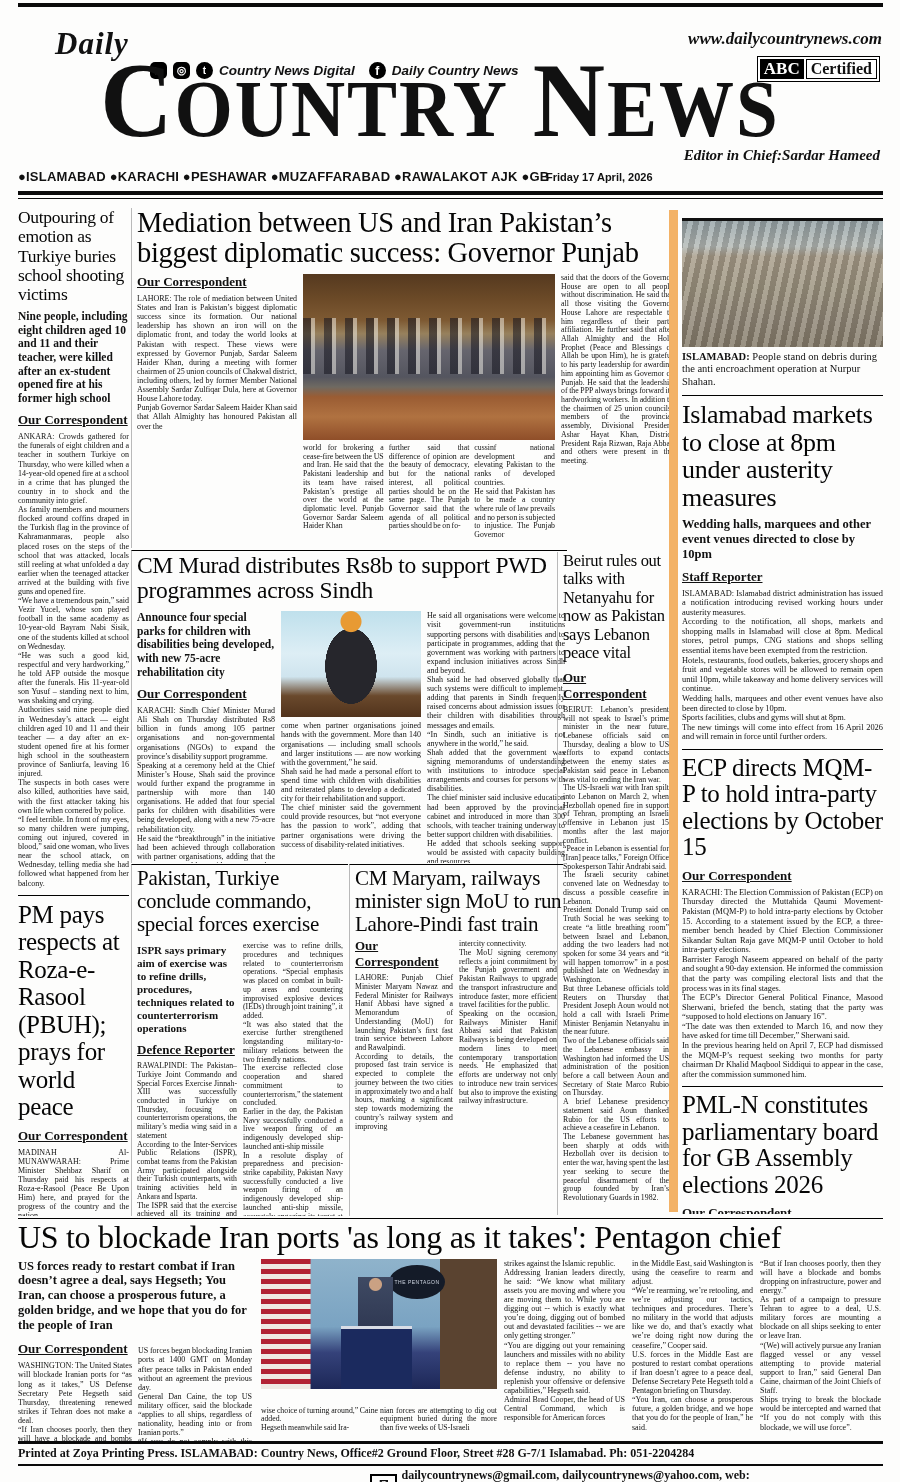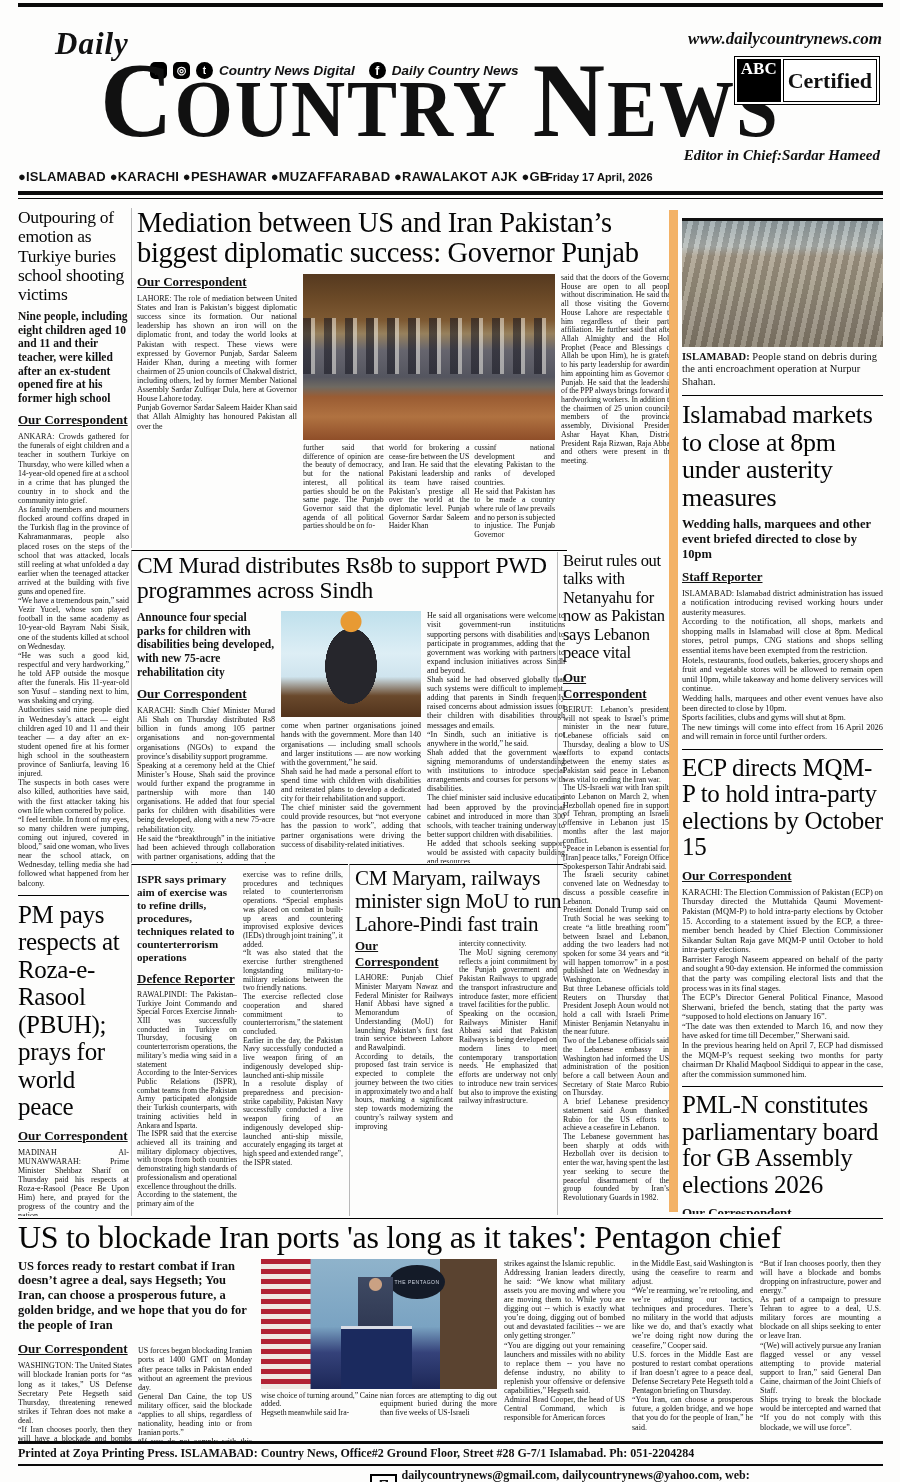--- a/index.html
+++ b/index.html
@@ -20,21 +20,21 @@
   .sicon.ig::before{content:"◎";font-size:11px;}
   .sicon.tw::before{content:"t";}
   .sicon.fb::before{content:"f";font-size:12px;}
   .slabel{font-family:"Liberation Sans",sans-serif;font-weight:700;font-style:italic;font-size:13.5px;margin-right:8px;white-space:nowrap;}
   .masthead-title{text-align:center;white-space:nowrap;font-weight:700;letter-spacing:2px;transform:scaleY(1.06);transform-origin:top;}
   .masthead-title .cap{font-size:100px;line-height:.92;}
   .masthead-title .rest{font-size:75px;line-height:.92;}
   .masthead-title .gap{display:inline-block;width:24px;}
   .abc-badge{display:flex;gap:2px;border:1px solid #000;padding:2px;background:#fff;}
   .abc-badge .abc{background:#000;color:#fff;font-weight:700;font-size:17px;padding:0 4px;line-height:1.15;}
-  .abc-badge .cert{border:1px solid #000;font-weight:700;font-size:22px;padding:8px 4px;line-height:1.15;}
+  .abc-badge .cert{border:1px solid #000;font-weight:700;font-size:16px;padding:0 4px;line-height:1.15;}
   .editor{font-size:15px;font-weight:700;font-style:italic;}
   .cities{font-family:"Liberation Sans",sans-serif;font-weight:700;font-size:13px;letter-spacing:.2px;}
   .hdate{font-family:"Liberation Sans",sans-serif;font-weight:700;font-size:11px;}
 
   
   .hl{font-weight:400;color:#060606;letter-spacing:-.3px;}
   .hl-xl{font-size:28.5px;line-height:1.07;}
   .hl-lg{font-size:23.5px;line-height:1.07;}
   .hl-md{font-size:21px;line-height:1.1;}
   .hl-r{font-size:25px;line-height:1.06;}
@@ -169,22 +169,22 @@
     <div class="hl hl-xl">Mediation between US and Iran Pakistan’s biggest diplomatic success: Governor Punjab</div>
     <div class="cols" style="gap:6px;margin-top:5px;">
       <div style="width:160px;flex:0 0 auto;">
         <div class="byline" style="margin-top:0;">Our Correspondent</div>
         <div class="body">LAHORE: The role of mediation between United States and Iran is Pakistan’s biggest diplomatic success since its formation. Our national leadership has shown an iron will on the diplomatic front, and today the world looks at Pakistan with respect. These views were expressed by Governor Punjab, Sardar Saleem Haider Khan, during a meeting with former chairmen of 25 union councils of Chakwal district, including others, led by former Member National Assembly Sardar Zulfiqar Dula, here at Governor House Lahore today.
 Punjab Governor Sardar Saleem Haider Khan said that Allah Almighty has honoured Pakistan all over the</div>
       </div>
       <div style="width:252px;flex:0 0 auto;">
         <div class="photo photo-meeting"></div>
         <div class="cols" style="gap:5px;margin-top:4px;">
+          <div class="body b78" style="flex:1;">world for brokering a cease-fire between the US and Iran. He said that the Pakistani leadership and its team have raised Pakistan’s prestige all over the world at the diplomatic level. Punjab Governor Sardar Saleem Haider Khan</div>
           <div class="body b78" style="flex:1;">further said that difference of opinion are the beauty of democracy, but for the national interest, all political parties should be on the same page. The Punjab Governor said that the agenda of all political parties should be on fo-</div>
-          <div class="body b78" style="flex:1;">world for brokering a cease-fire between the US and Iran. He said that the Pakistani leadership and its team have raised Pakistan’s prestige all over the world at the diplomatic level. Punjab Governor Sardar Saleem Haider Khan</div>
           <div class="body b78" style="flex:1;">cussinf national development and elevating Pakistan to the ranks of developed countries.
 He said that Pakistan has to be made a country where rule of law prevails and no person is subjected to injustice. The Punjab Governor</div>
         </div>
       </div>
       <div class="body b78" style="width:112px;flex:0 0 auto;">said that the doors of the Governor House are open to all people without discrimination. He said that all those visiting the Governor House Lahore are respectable to him regardless of their party affiliation. He further said that after Allah Almighty and the Holy Prophet (Peace and Blessings of Allah be upon Him), he is grateful to his party leadership for awarding him appointing him as Governor of Punjab. He said that the leadership of the PPP always brings forward its hardworking workers. In addition to the chairmen of 25 union councils, members of the provincial assembly, Divisional President Ashar Hayat Khan, District President Raja Rizwan, Raja Abbas and others were present in the meeting.</div>
     </div>
   </div>
 
   <div class="abs clip vline-l divider-t" style="left:131px;top:550px;width:430px;height:312px;">
     <div class="hl hl-lg" style="margin-top:2px;">CM Murad distributes Rs8b to support PWD programmes across Sindh</div>
@@ -220,20 +220,21 @@
 “Peace in Lebanon is essential for [Iran] peace talks,” Foreign Office Spokesperson Tahir Andrabi said.
 The Israeli security cabinet convened late on Wednesday to discuss a possible ceasefire in Lebanon.
 President Donald Trump said on Truth Social he was seeking to create “a little breathing room” between Israel and Lebanon, adding the two leaders had not spoken for some 34 years and “it will happen tomorrow” in a post published late on Wednesday in Washington.
 But three Lebanese officials told Reuters on Thursday that President Joseph Aoun would not hold a call with Israeli Prime Minister Benjamin Netanyahu in the near future.
 Two of the Lebanese officials said the Lebanese embassy in Washington had informed the US administration of the position before a call between Aoun and Secretary of State Marco Rubio on Thursday.
 A brief Lebanese presidency statement said Aoun thanked Rubio for the US efforts to achieve a ceasefire in Lebanon.
 The Lebanese government has been sharply at odds with Hezbollah over its decision to enter the war, having spent the last year seeking to secure the peaceful disarmament of the group founded by Iran’s Revolutionary Guards in 1982.</div>
   </div>
 
   <div class="abs clip divider-t" style="left:131px;top:864px;width:211px;height:351px;padding-left:5px;border-left:1px solid #b9b9b9;">
+    <div class="hl hl-md" style="margin-top:2px;">Pakistan, Turkiye conclude commando, special forces exercise</div>
     <div class="cols" style="gap:6px;margin-top:2px;">
       <div style="width:100px;flex:0 0 auto;">
         <div class="subhead" style="font-size:11px;">ISPR says primary aim of exercise was to refine drills, procedures, techniques related to counterterrorism operations</div>
         <div class="byline">Defence Reporter</div>
         <div class="body b78">RAWALPINDI: The Pakistan–Turkiye Joint Commando and Special Forces Exercise Jinnah-XIII was successfully conducted in Turkiye on Thursday, focusing on counterterrorism operations, the military’s media wing said in a statement
 According to the Inter-Services Public Relations (ISPR), combat teams from the Pakistan Army participated alongside their Turkish counterparts, with training activities held in Ankara and Isparta.
 The ISPR said that the exercise achieved all its training and military diplomacy objectives, with troops from both countries demonstrating high standards of professionalism and operational excellence throughout the drills.
 According to the statement, the primary aim of the</div>
       </div>
       <div class="body b78" style="width:100px;flex:0 0 auto;margin-top:4px;">exercise was to refine drills, procedures and techniques related to counterterrorism operations. “Special emphasis was placed on combat in built-up areas and countering improvised explosive devices (IEDs) through joint training”, it added.
@@ -260,21 +261,21 @@
 
   <div class="abs orange-bar" style="left:669px;top:210px;width:9px;height:1002px;"></div>
 
   <div class="abs clip" style="left:682px;top:210px;width:201px;height:1004px;">
     <div class="photo photo-debris" style="margin-top:8px;"></div>
     <div class="caption"><b>ISLAMABAD:</b><span> People stand on debris during the anti encroachment operation at Nurpur Shahan.</span></div>
     <hr class="hr-black">
 
     <div>
       <div class="hl hl-r" style="font-size:26px;">Islamabad markets to close at 8pm under austerity measures</div>
-      <div class="subhead bigger">Wedding halls, marquees and other event briefed directed to close by 10pm</div>
+      <div class="subhead bigger">Wedding halls, marquees and other event venues directed to close by 10pm</div>
       <div class="byline">Staff Reporter</div>
       <div class="body b84">ISLAMABAD: Islamabad district administration has issued a notification introducing revised working hours under austerity measures.
 According to the notification, all shops, markets and shopping malls in Islamabad will close at 8pm. Medical stores, petrol pumps, CNG stations and shops selling essential items have been exempted from the restriction.
 Hotels, restaurants, food outlets, bakeries, grocery shops and fruit and vegetable stores will be allowed to remain open until 10pm, while takeaway and home delivery services will continue.
 Wedding halls, marquees and other event venues have also been directed to close by 10pm.
 Sports facilities, clubs and gyms will shut at 8pm.
 The new timings will come into effect from 16 April 2026 and will remain in force until further orders.</div>
     </div>
     <hr class="hr-black">
 
@@ -316,21 +317,21 @@
 “If you do not comply with this blockade, we will use force,” Caine said alongside Hegseth.
 “So far, 13 ships have made the</div>
         </div>
       </div>
       <div style="width:236px;flex:0 0 auto;">
         <div class="photo photo-pentagon">
           <div class="pent-seal">THE PENTAGON</div>
           <div class="pent-man"></div>
           <div class="pent-podium"></div>
         </div>
-        <div class="cols" style="gap:2px;margin-top:3px;">
+        <div class="cols" style="gap:2px;margin-top:18px;">
           <div class="body b78" style="flex:1;">wise choice of turning around,” Caine added.
 Hegseth meanwhile said Ira-</div>
           <div class="body b78" style="flex:1;">nian forces are attempting to dig out equipment buried during the more than five weeks of US-Israeli</div>
         </div>
       </div>
       <div class="body" style="width:121px;flex:0 0 auto;">strikes against the Islamic republic.
 Addressing Iranian leaders directly, he said: “We know what military assets you are moving and where you are moving them to. While you are digging out -- which is exactly what you’re doing, digging out of bombed out and devastated facilities -- we are only getting stronger.”
 “You are digging out your remaining launchers and missiles with no ability to replace them -- you have no defense industry, no ability to replenish your offensive or defensive capabilities,” Hegseth said.
 Admiral Brad Cooper, the head of US Central Command, which is responsible for American forces</div>
       <div class="body" style="width:121px;flex:0 0 auto;">in the Middle East, said Washington is using the ceasefire to rearm and adjust.

